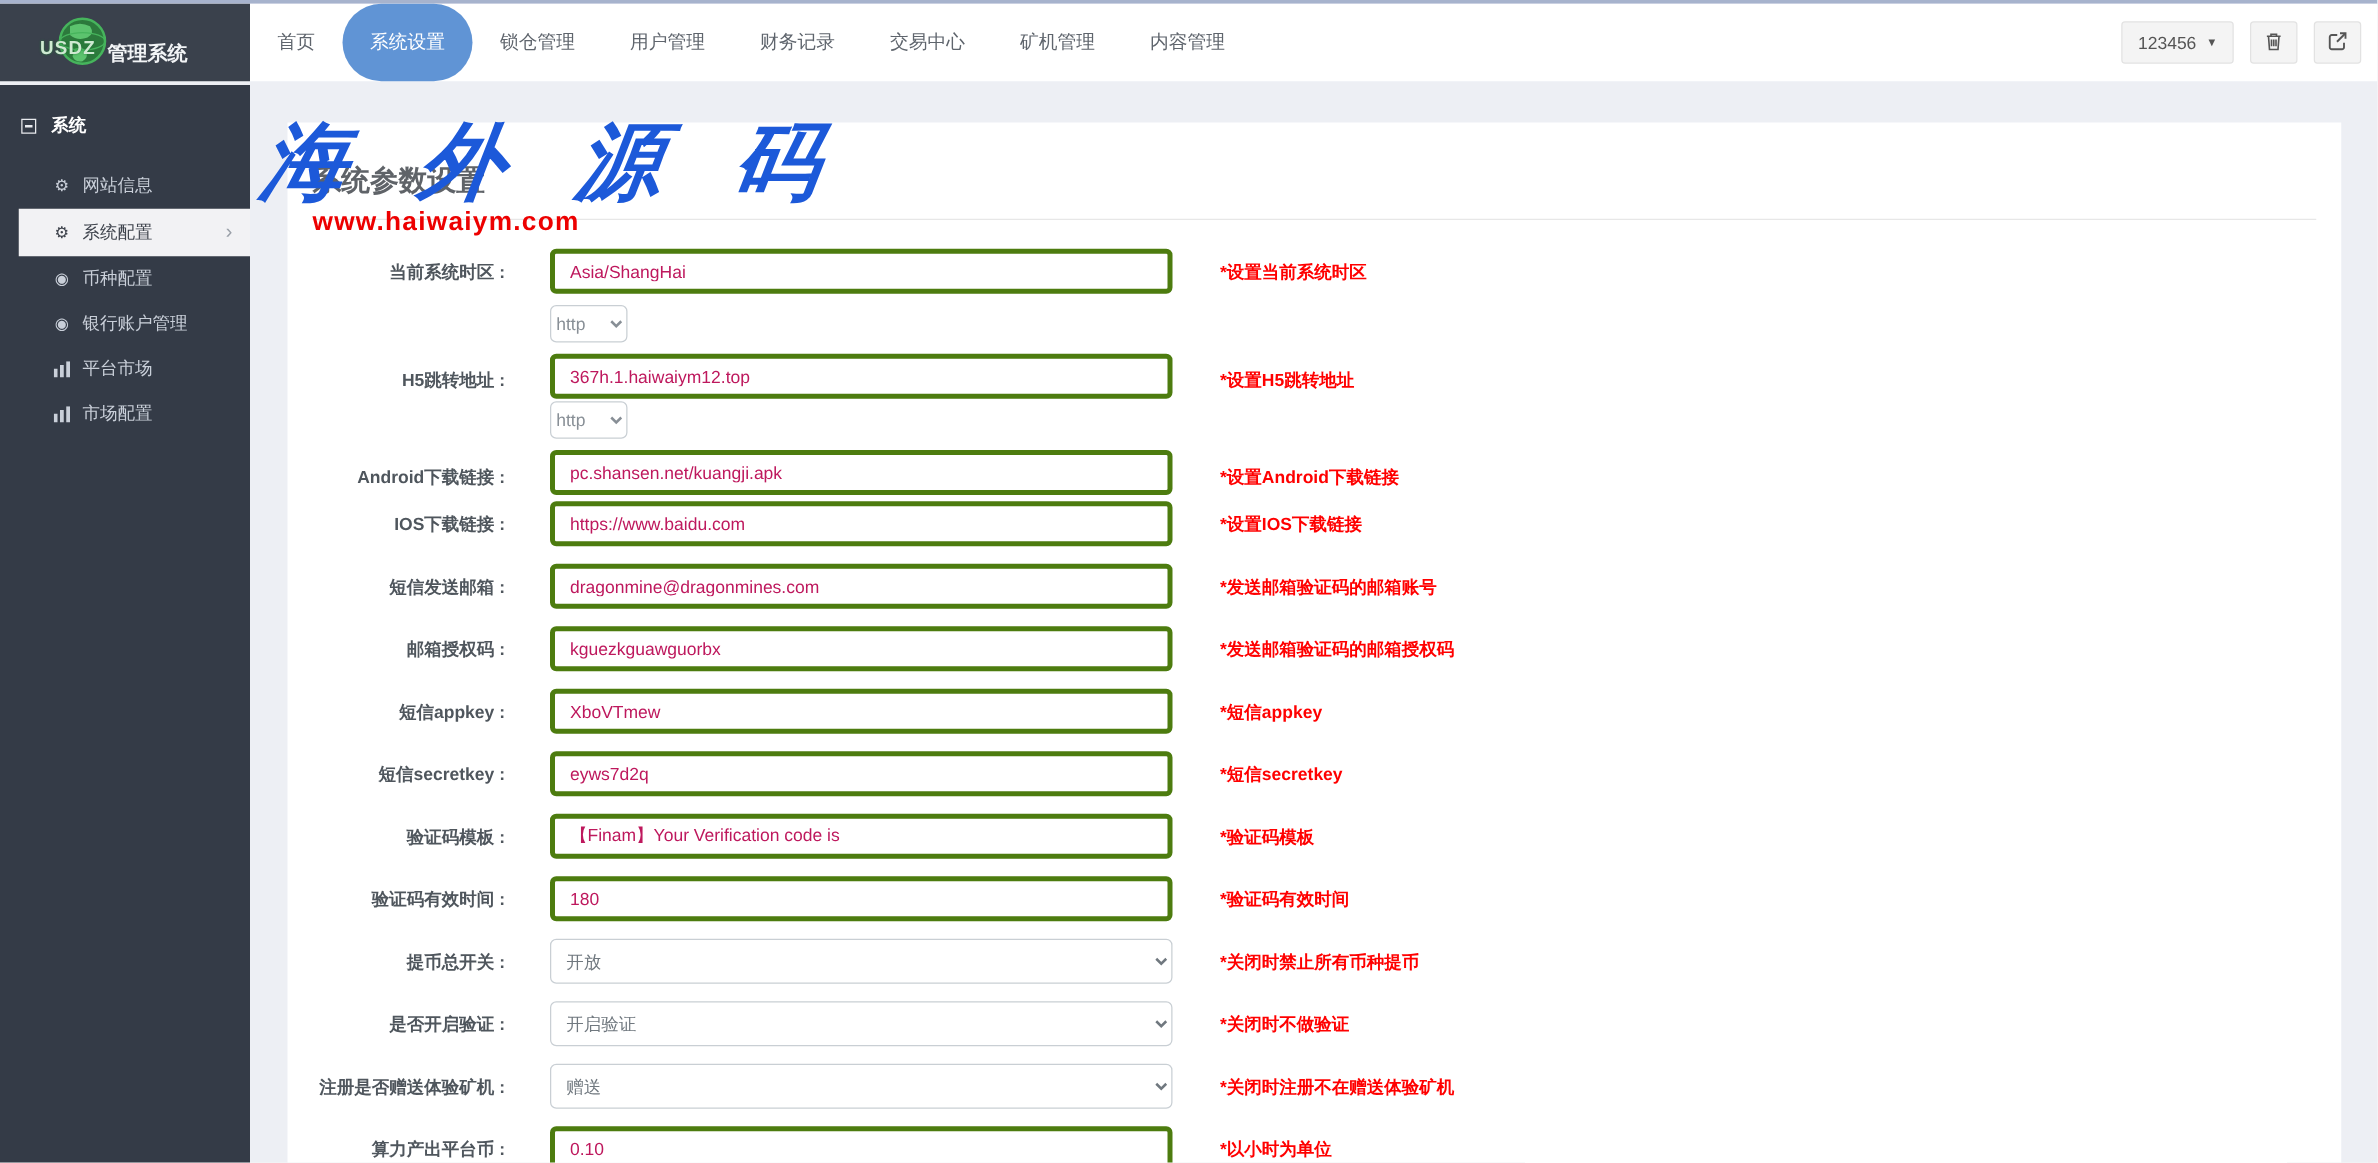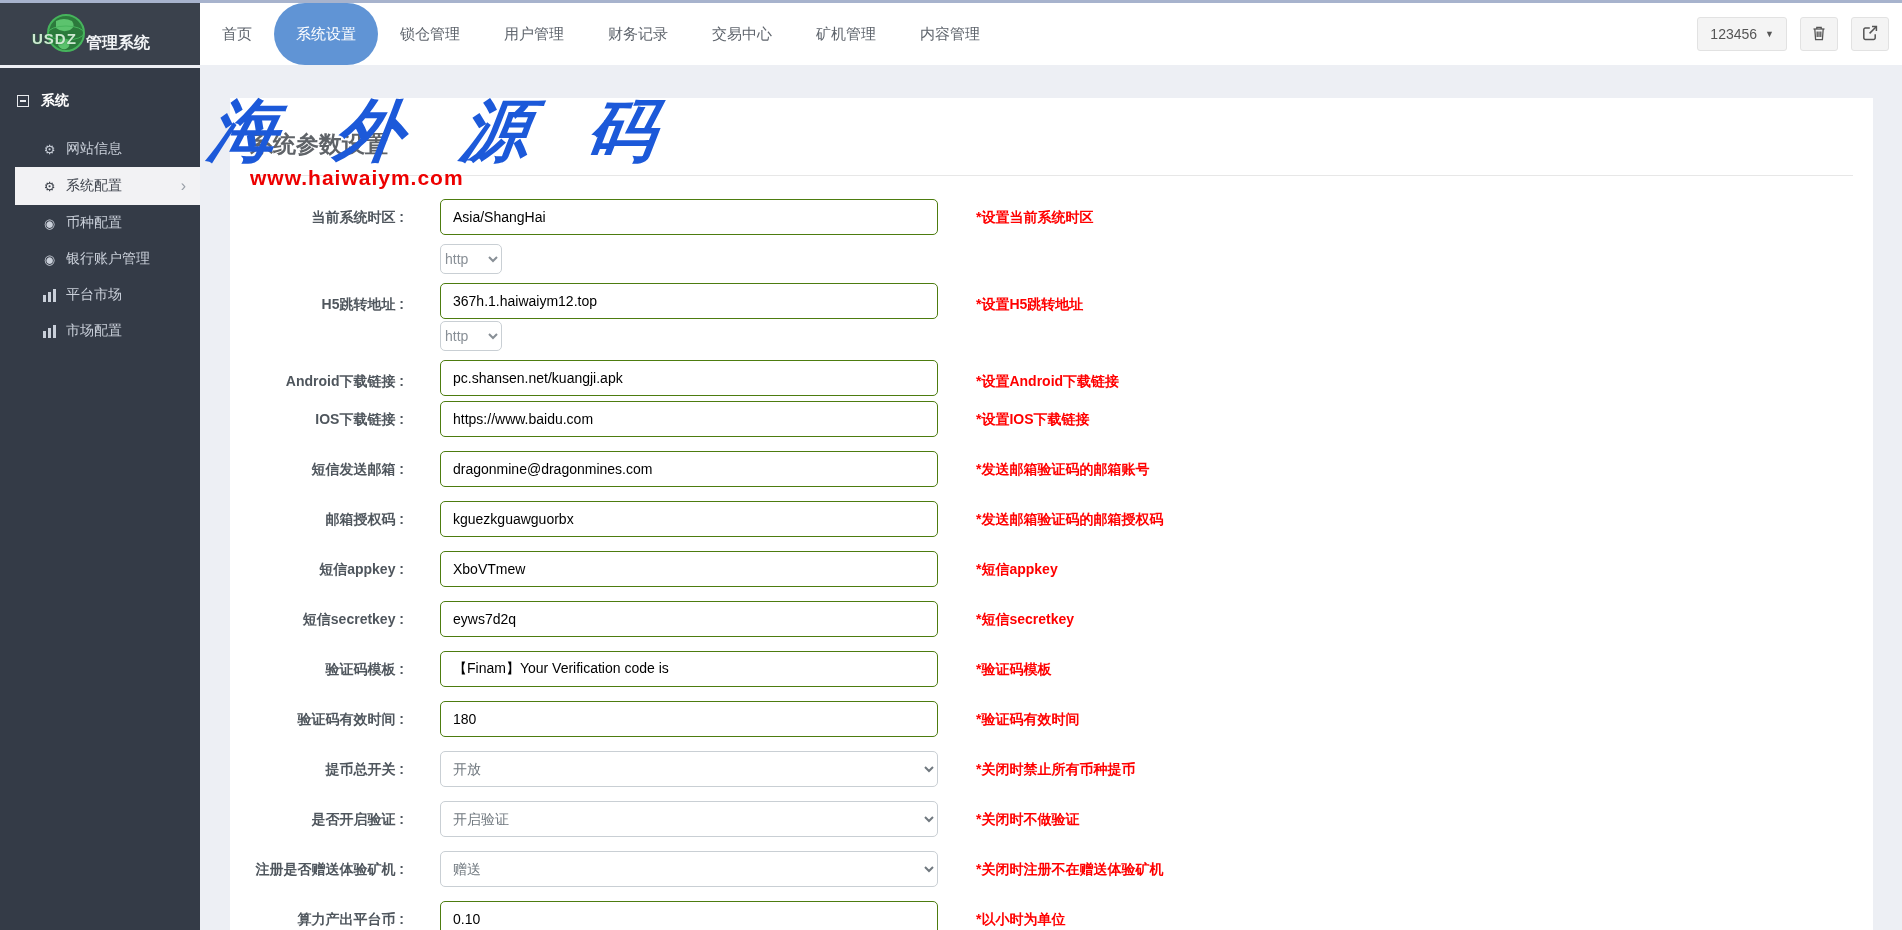--- a/index.html
+++ b/index.html
@@ -41,21 +41,21 @@
   .main { position:absolute; left:200px; top:65px; width:1702px; height:865px; background:#edeff4; overflow:hidden; }
   .card { position:absolute; left:30px; top:30px; width:1643px; height:835px; background:#ffffff; padding:0 20px; }
   .page-title { padding-top:31px; font-size:23px; color:#5f6368; }
   .title-hr { border:none; border-top:1px solid #e7e7e7; margin-top:15px; }
 
   .form-area { padding-top:23px; }
   .form-row { display:flex; align-items:flex-end; margin-bottom:14px; }
   .fr-label { flex:none; width:170px; text-align:right; padding-right:16px; font-size:14px; font-weight:bold; color:#4f565d; line-height:36px; white-space:nowrap; }
   .fr-label.sm { line-height:30px; }
   .fr-controls { flex:none; width:498px; margin-left:20px; }
-  .fr-input { width:498px; height:36px; border:1px solid #4d7c0f; border-radius:5px; padding:0 12px; font-size:14px; color:#000000; font-family:inherit; background:#fff; outline:none; display:block; }
+  .fr-input { width:498px; height:36px; border:4px solid #4d7c0f; border-radius:5px; padding:0 12px; font-size:14px; color:#be185d; font-family:inherit; background:#fff; outline:none; display:block; }
   .fr-select { width:498px; height:36px; border:1px solid #c9cfd4; border-radius:5px; padding:0 8px; font-size:14px; color:#70787f; font-family:inherit; background:#fff; outline:none; display:block; }
   .proto-select { width:62px; height:30px; border:1px solid #c9cfd4; border-radius:5px; font-size:14px; color:#888f96; font-family:inherit; background:#fff; outline:none; display:block; margin-bottom:9px; }
   .fr-hint { margin-left:38px; font-size:14px; font-weight:bold; color:#ff0000; line-height:36px; white-space:nowrap; }
   .fr-hint.sm { line-height:30px; }
 
   
   .watermark { position:absolute; left:10px; top:28px; pointer-events:none; z-index:5; }
   .wm-1 { font-family:"DejaVu Serif","Liberation Serif",serif; font-style:italic; font-weight:bold; font-size:68px; letter-spacing:58px; color:#1c59d9; line-height:1.0; transform:skewX(-8deg); }
   .wm-2 { font-size:21px; font-weight:bold; color:#ed0000; margin-top:2px; margin-left:40px; letter-spacing:1px; }
 </style>

